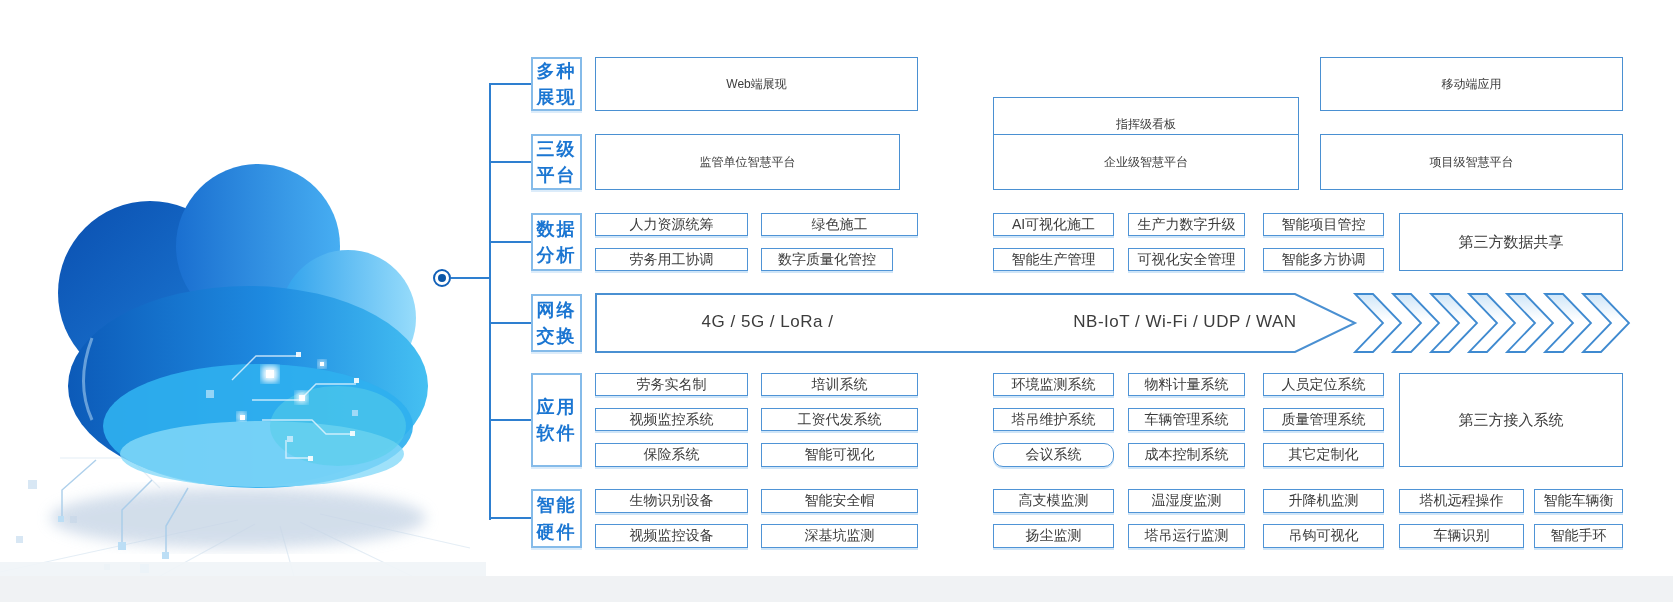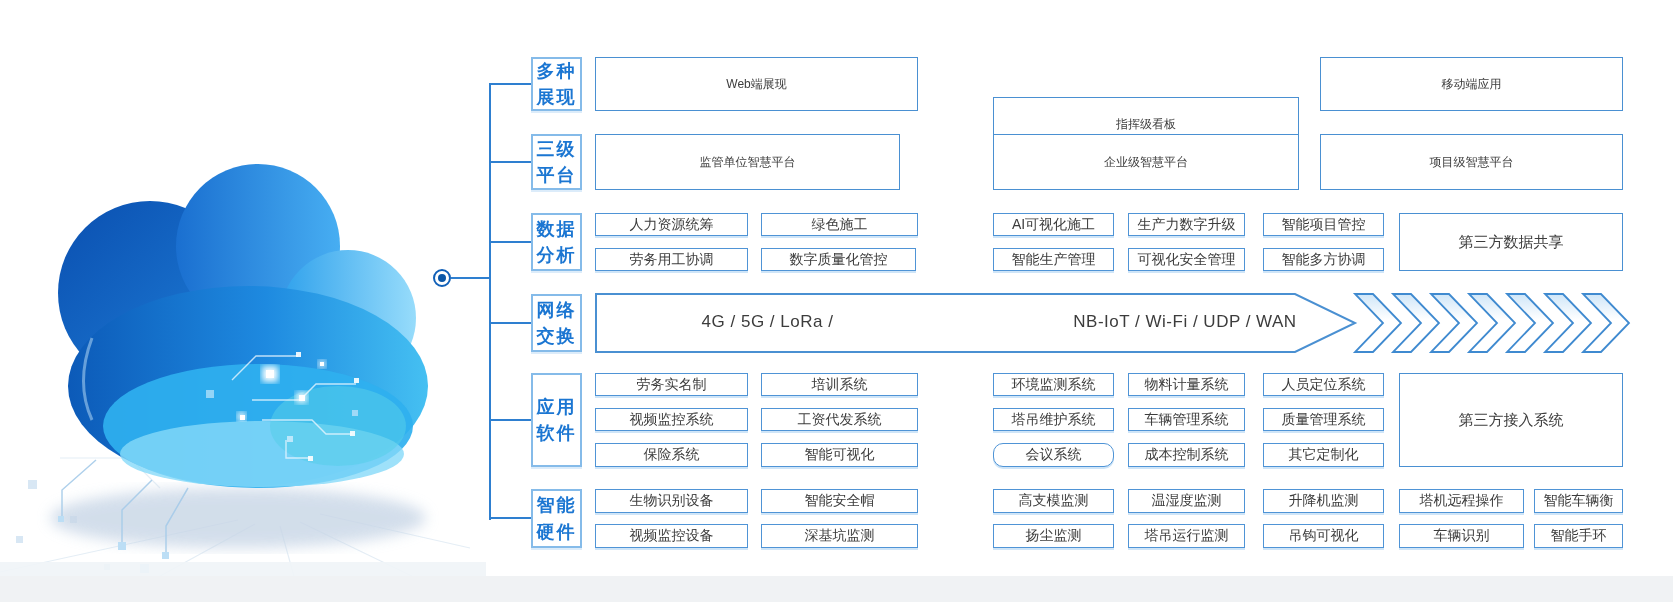--- a/index.html
+++ b/index.html
@@ -169,21 +169,21 @@
   <div class="b lg" style="left:993px;top:57px;width:306px;height:54px;margin-top:40px;">指挥级看板</div>
   <div class="b lg" style="left:1320px;top:57px;width:303px;height:54px;">移动端应用</div>
 
   <div class="b lg" style="left:595px;top:134px;width:305px;height:56px;">监管单位智慧平台</div>
   <div class="b lg" style="left:993px;top:134px;width:306px;height:56px;">企业级智慧平台</div>
   <div class="b lg" style="left:1320px;top:134px;width:303px;height:56px;">项目级智慧平台</div>
 
   <div class="b sm" style="left:595px;top:213px;width:153px;height:23px;">人力资源统筹</div>
   <div class="b sm" style="left:761px;top:213px;width:157px;height:23px;">绿色施工</div>
   <div class="b sm" style="left:595px;top:248px;width:153px;height:23px;">劳务用工协调</div>
-  <div class="b sm" style="left:761px;top:248px;width:155px;height:23px;">数字质量化管控</div>
+  <div class="b sm" style="left:761px;top:248px;width:132px;height:23px;">数字质量化管控</div>
   <div class="b sm" style="left:993px;top:213px;width:121px;height:23px;">AI可视化施工</div>
   <div class="b sm" style="left:1128px;top:213px;width:117px;height:23px;">生产力数字升级</div>
   <div class="b sm" style="left:1263px;top:213px;width:121px;height:23px;">智能项目管控</div>
   <div class="b sm" style="left:993px;top:248px;width:121px;height:23px;">智能生产管理</div>
   <div class="b sm" style="left:1128px;top:248px;width:117px;height:23px;">可视化安全管理</div>
   <div class="b sm" style="left:1263px;top:248px;width:121px;height:23px;">智能多方协调</div>
   <div class="b md" style="left:1399px;top:213px;width:224px;height:58px;">第三方数据共享</div>
 
   <svg class="abs" style="left:595px;top:292px;width:1050px;height:62px;" viewBox="0 0 1050 62">
     <defs>

